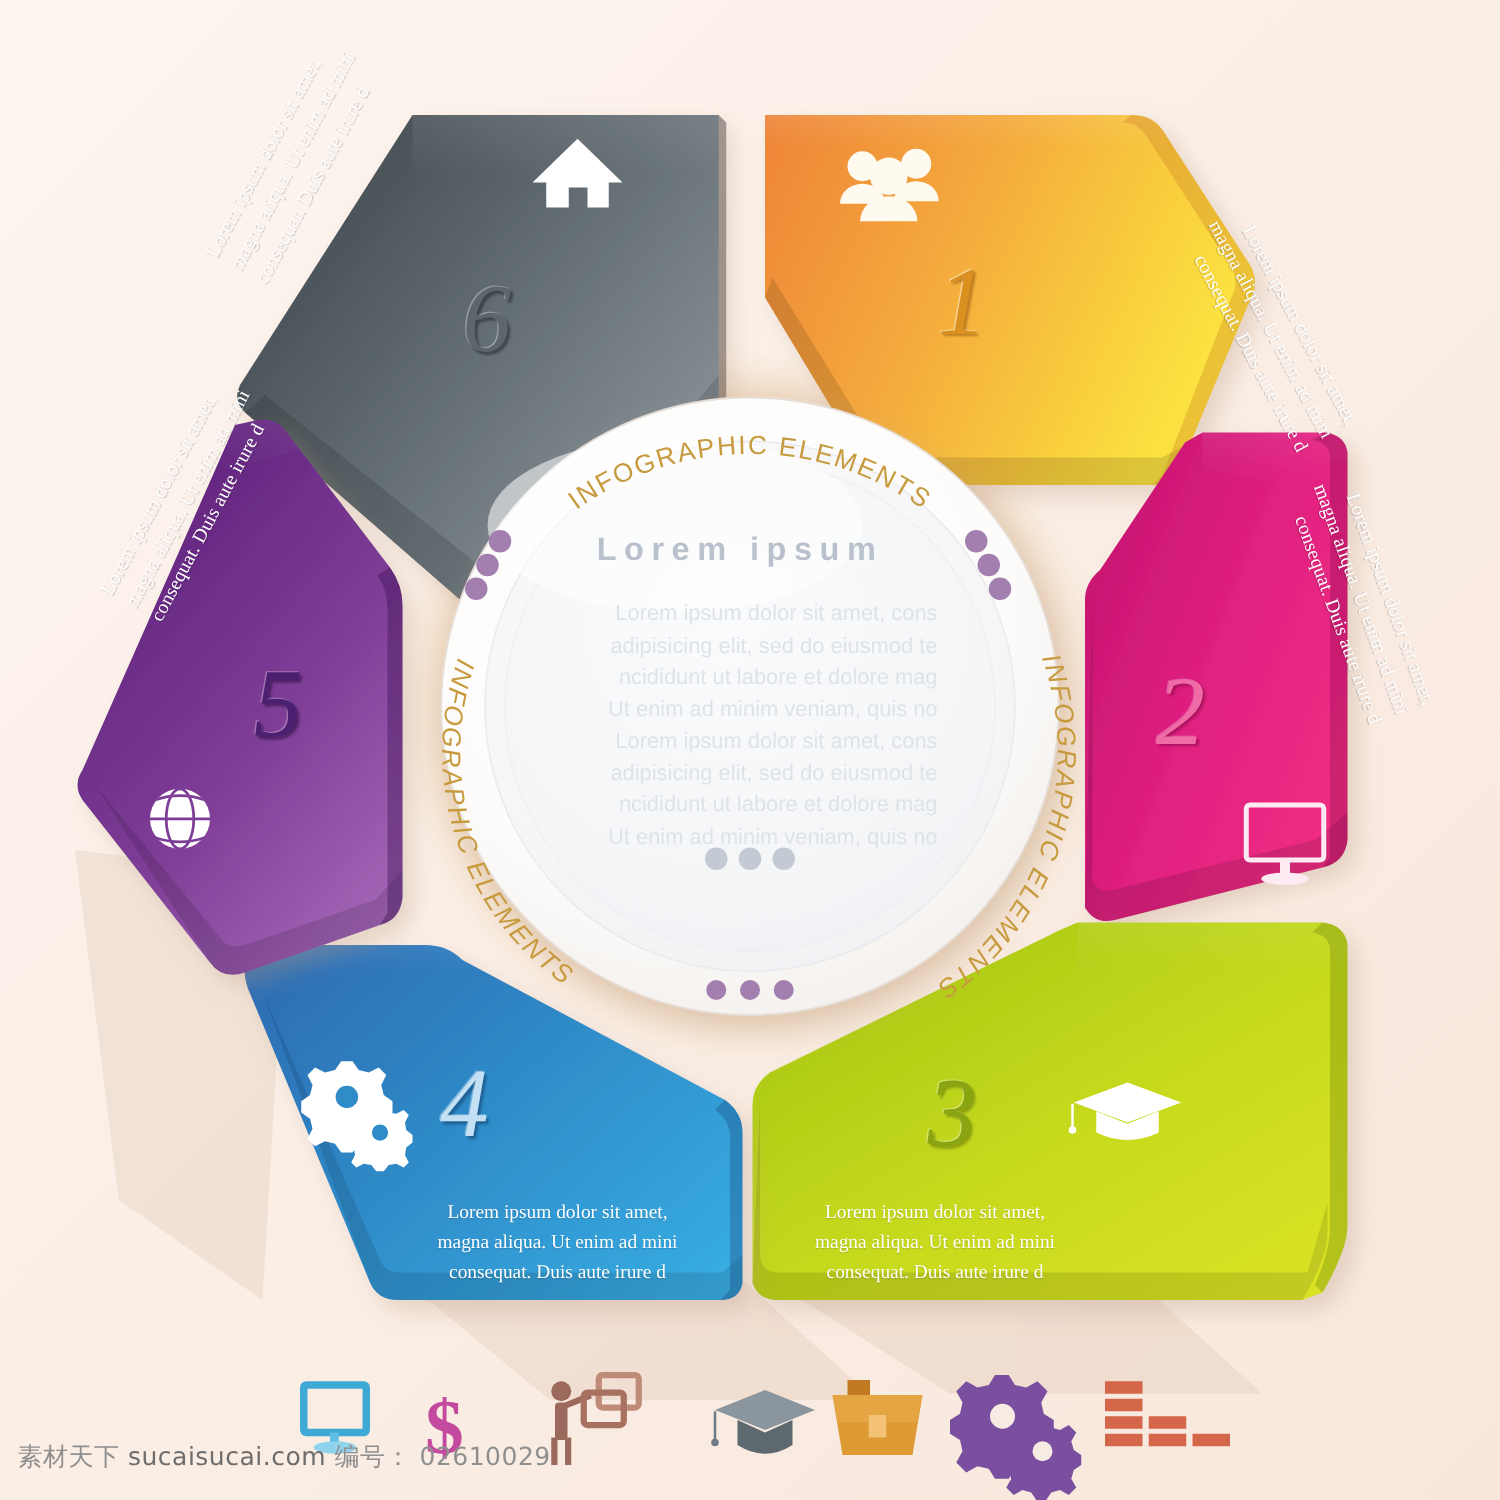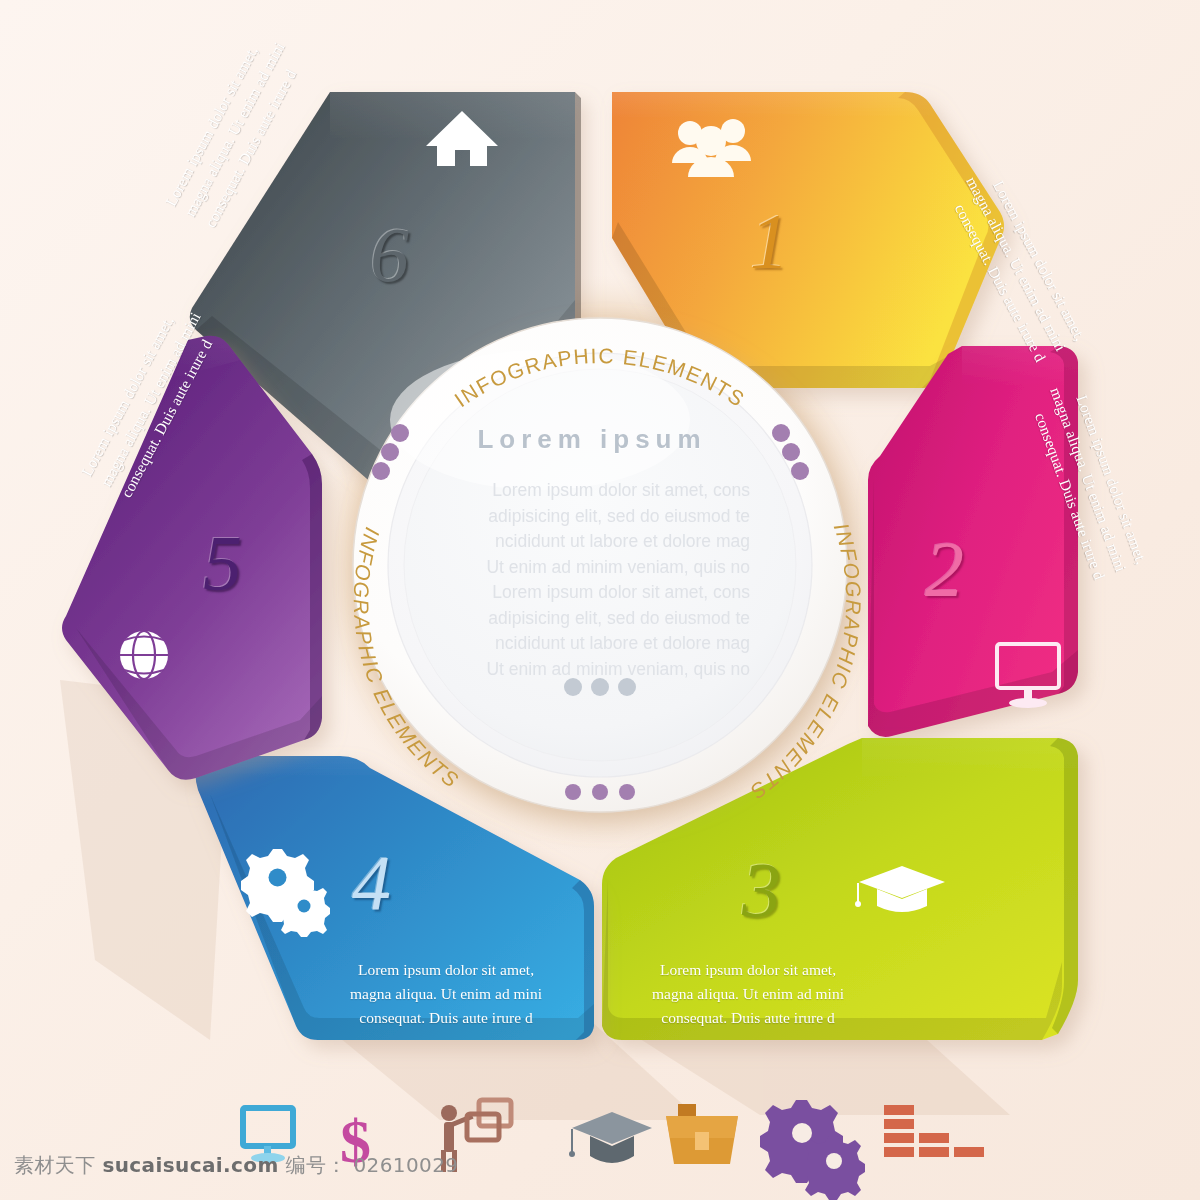--- a/index.html
+++ b/index.html
@@ -74,21 +74,21 @@
   
   .wm {
     position:absolute;
     left:14px; top:1152px;
     font-family:"DejaVu Sans", sans-serif;
     font-size:20px;
     color:#8f8f8f;
     letter-spacing:.4px;
     white-space:nowrap;
   }
-  .wm .dom { color:#6d6d6d; font-weight:700;text-align:center; }
+  .wm .dom { color:#6d6d6d; font-weight:400;text-align:center; }
 </style>
 </head>
 <body>
 
 <div id="stage">
 
   <svg class="main" width="1200" height="1200" viewBox="0 0 1200 1200">
     <defs>
 
       <linearGradient id="g1" x1="0" y1="0" x2="1" y2="0.35">

